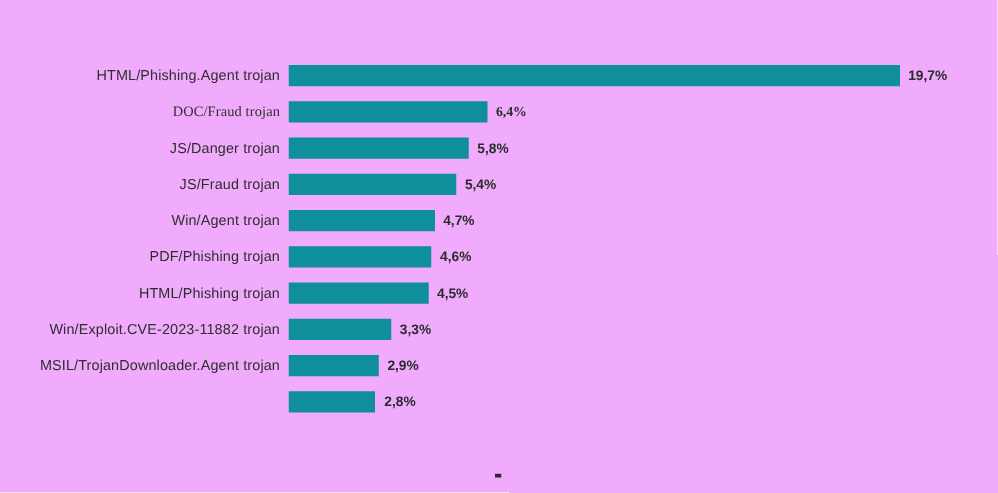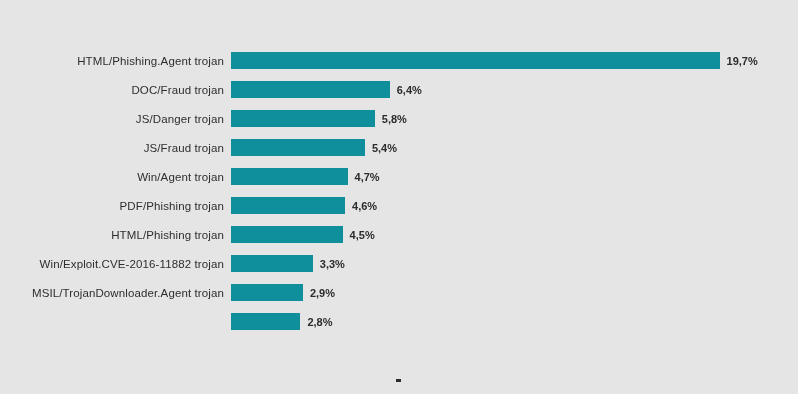--- a/index.html
+++ b/index.html
@@ -86,30 +86,30 @@
     left: 396px;
     top: 379px;
     width: 5px;
     height: 3px;
     background: #2b2b2b;
   }
 </style>
 </head>
 <body style="background: rgb(255, 255, 255);">
 
-<div id="chart-root" style="background: #e5e5e5;">
+<div id="chart-root" style="background: #f0abfc;">
   <div id="plot-area">
       <div class="bar-row" style="top: 0px;">
         <div class="cat-label">HTML/Phishing.Agent trojan</div>
         <div class="bar-track">
           <div class="bar" style="width: 488.56px; background: rgb(15, 142, 155);"></div>
           <div class="value-label">19,7%</div>
         </div>
       </div>
-      <div class="bar-row" style="top: 29px;">
+      <div class="bar-row" style="top: 29px; font-family: Liberation Serif, serif;">
         <div class="cat-label">DOC/Fraud trojan</div>
         <div class="bar-track">
           <div class="bar" style="width: 158.72px; background: rgb(15, 142, 155);"></div>
           <div class="value-label">6,4%</div>
         </div>
       </div>
       <div class="bar-row" style="top: 58px;">
         <div class="cat-label">JS/Danger trojan</div>
         <div class="bar-track">
           <div class="bar" style="width: 143.84px; background: rgb(15, 142, 155);"></div>
@@ -138,21 +138,21 @@
         </div>
       </div>
       <div class="bar-row" style="top: 174px;">
         <div class="cat-label">HTML/Phishing trojan</div>
         <div class="bar-track">
           <div class="bar" style="width: 111.6px; background: rgb(15, 142, 155);"></div>
           <div class="value-label">4,5%</div>
         </div>
       </div>
       <div class="bar-row" style="top: 203px;">
-        <div class="cat-label">Win/Exploit.CVE-2016-11882 trojan</div>
+        <div class="cat-label">Win/Exploit.CVE-2023-11882 trojan</div>
         <div class="bar-track">
           <div class="bar" style="width: 81.84px; background: rgb(15, 142, 155);"></div>
           <div class="value-label">3,3%</div>
         </div>
       </div>
       <div class="bar-row" style="top: 232px; padding-left: 48px;">
         <div class="cat-label">MSIL/TrojanDownloader.Agent trojan</div>
         <div class="bar-track">
           <div class="bar" style="width: 71.92px; background: rgb(15, 142, 155);"></div>
           <div class="value-label">2,9%</div>

